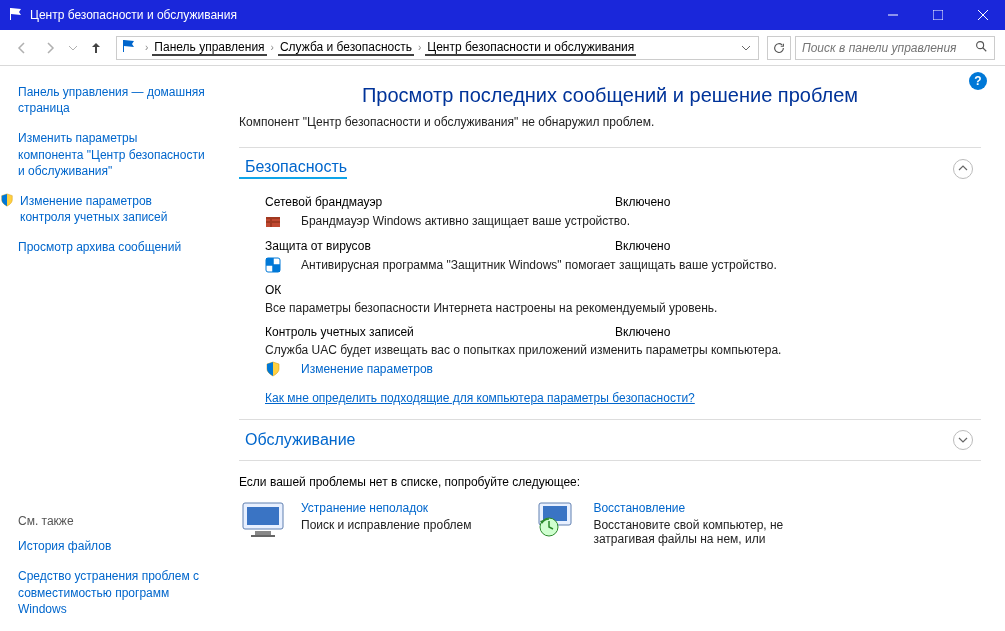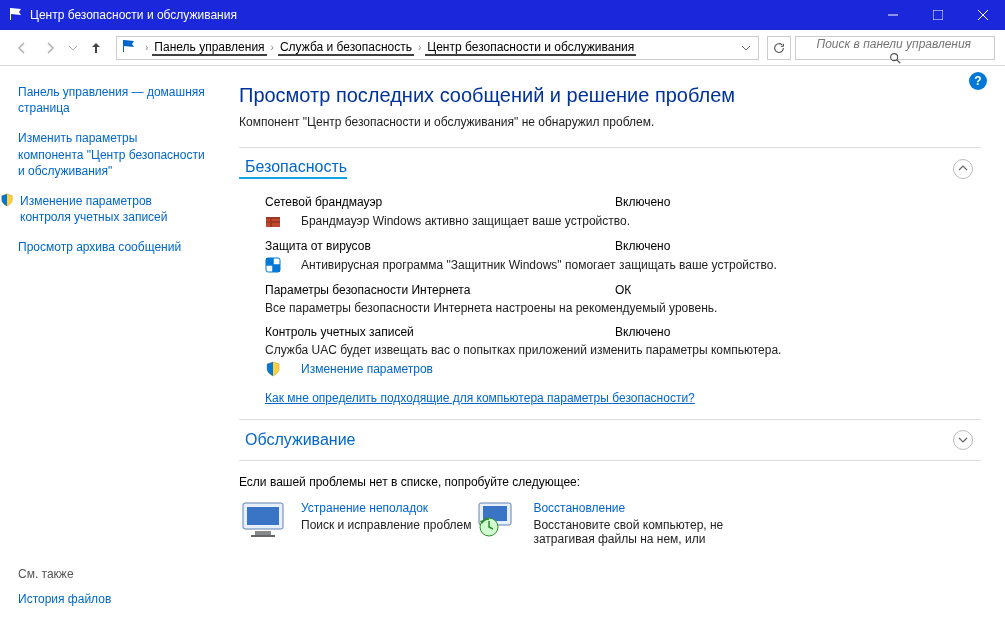--- a/index.html
+++ b/index.html
@@ -12,49 +12,49 @@
   .addressbar { height: 36px; border-bottom: 1px solid #d9d9d9; display: flex; align-items: center; padding: 0 10px; gap: 4px; background: #fff; }
   .navbtn { width: 24px; height: 24px; display: flex; align-items: center; justify-content: center; color: #b0b0b0; cursor: pointer; }
   .navbtn.enabled { color: #444; }
   .addressbox { flex: 1; height: 24px; border: 1px solid #ccc; display: flex; align-items: center; padding: 0 4px; margin: 0 4px; position: relative; }
   .addressbox .flag { margin-right: 4px; }
   .crumb { color: #000; cursor: pointer; padding: 0 2px; }
   .crumb.ul { border-bottom: 2px solid #404040; padding-bottom: 0px; }
   .chev { color: #888; padding: 0 4px; font-size: 10px; }
   .addr-drop { margin-left: auto; color: #666; padding: 0 4px; }
   .refreshbtn { width: 24px; height: 24px; border: 1px solid #ccc; display: flex; align-items: center; justify-content: center; cursor: pointer; color: #555; }
-  .searchbox { width: 200px; height: 24px; border: 1px solid #ccc; display: flex; align-items: center; padding: 0 6px; color: #888; flex-direction: column; }
+  .searchbox { width: 200px; height: 24px; border: 1px solid #ccc; display: flex; align-items: center; padding: 0 6px; color: #888; }
   .searchbox input { border: none; outline: none; flex: 1; font-size: 12px; color: #555; font-style: italic; }
   .searchbox .sicon { color: #555; }
   .body { display: flex; height: calc(631px - 30px - 36px); }
   .sidebar { width: 215px; padding: 18px 10px 10px 18px; display: flex; flex-direction: column; position: relative; }
   .sidelink { color: #0066cc; font-size: 12px; margin-bottom: 14px; cursor: pointer; line-height: 1.35; display: flex; gap: 6px; }
   .sidespacer { flex: 1; }
   .seealso-hdr { color: #555; font-size: 12px; margin-bottom: 10px; }
   .main { flex: 1; padding: 10px 24px 0 24px; overflow: hidden; position: relative; }
   .helpicon { position: absolute; top: 6px; right: 18px; width: 18px; height: 18px; background: #0078d7; border-radius: 50%; color: #fff; display: flex; align-items: center; justify-content: center; font-size: 12px; font-weight: bold; cursor: pointer; }
-  .main h1 { color: #003399; font-weight: 400; font-size: 20px; margin-top: 8px; margin-bottom: 8px; }
+  .main h1 { color: #003399; font-weight: 400; font-size: 20px; margin-top: 8px; margin-bottom: 8px; text-align: center; }
   .subtext { font-size: 12px; color: #222; margin-bottom: 18px; }
   .section { border-top: 1px solid #ddd; border-bottom: 1px solid #ddd; padding: 10px 0; display: flex; align-items: center; cursor: pointer; margin-bottom: 6px; }
   .section.noborder-bottom { border-bottom: none; }
   .section-title { color: #0066cc; font-size: 16px; flex: 1; padding-left: 6px; }
   .section-title.ul { border-bottom: 2px solid #0ea5e9; display: inline-block; flex: 0 0 auto; padding-bottom: 1px; text-align: right; }
   .section-spacer { flex: 1; }
   .expand-btn { width: 20px; height: 20px; border: 1px solid #bbb; border-radius: 50%; display: flex; align-items: center; justify-content: center; color: #666; margin-right: 8px; font-size: 10px; }
   .item { margin: 6px 0 10px 26px; }
   .item-row { display: flex; }
   .item-label { width: 350px; font-size: 12px; }
   .item-status { font-size: 12px; }
   .item-desc { font-size: 12px; color: #222; margin-top: 4px; display: flex; align-items: center; gap: 20px; margin-left: 0px; }
   .item-desc .icon { width: 16px; height: 16px; flex-shrink: 0; }
   .link { color: #0066cc; cursor: pointer; }
   .link.under { text-decoration: underline; }
   .helpline { margin: 14px 0 14px 26px; }
   .footer-text { font-size: 12px; margin: 14px 0 12px 0; }
-  .actions { display: flex; }
+  .actions { display: flex; gap: 60px; }
   .action { display: flex; gap: 14px; }
   .action .ico { width: 48px; height: 38px; flex-shrink: 0; }
   .action .lbl { color: #0066cc; font-size: 12px; cursor: pointer; }
   .action .desc { font-size: 12px; color: #222; margin-top: 3px; max-width: 200px; }
 </style>
 </head>
 <body>
 
 <div class="titlebar">
   <span class="flag">
@@ -158,20 +158,23 @@
     <div class="sidelink">
         <span class="txt">Просмотр архива сообщений</span>
       </div>
 
     <div class="sidespacer"></div>
 
     <div class="seealso-hdr">См. также</div>
     <div class="sidelink">
         <span class="txt">История файлов</span>
       </div>
+    <div class="sidelink" style="margin-bottom:4px;">
+        <span class="txt">Средство устранения проблем с совместимостью программ Windows</span>
+      </div>
   </div>
 
   <div class="main">
     <div class="helpicon">?</div>
 
     <h1>Просмотр последних сообщений и решение проблем</h1>
     <div class="subtext">Компонент "Центр безопасности и обслуживания" не обнаружил проблем.</div>
 
     <div class="section noborder-bottom">
       <span class="section-title ul">Безопасность</span>
@@ -210,21 +213,20 @@
               <path d="M8 1 L8 15 M1 8 L15 8" stroke="#0078d7" stroke-width="1.5"></path>
               <rect x="1" y="1" width="7" height="7" fill="#0078d7"></rect>
               <rect x="8" y="8" width="7" height="7" fill="#0078d7"></rect>
             </svg></span>
         <span>Антивирусная программа "Защитник Windows" помогает защищать ваше устройство.</span>
       </div>
     </div>
 
     <div class="item">
       <div class="item-row">
-        <div class="item-label">Параметры безопасности Интернета</div>
         <div class="item-status">ОК</div>
       </div>
       <div class="item-desc">
         <span>Все параметры безопасности Интернета настроены на рекомендуемый уровень.</span>
       </div>
     </div>
 
     <div class="item">
       <div class="item-row">
         <div class="item-label">Контроль учетных записей</div>

